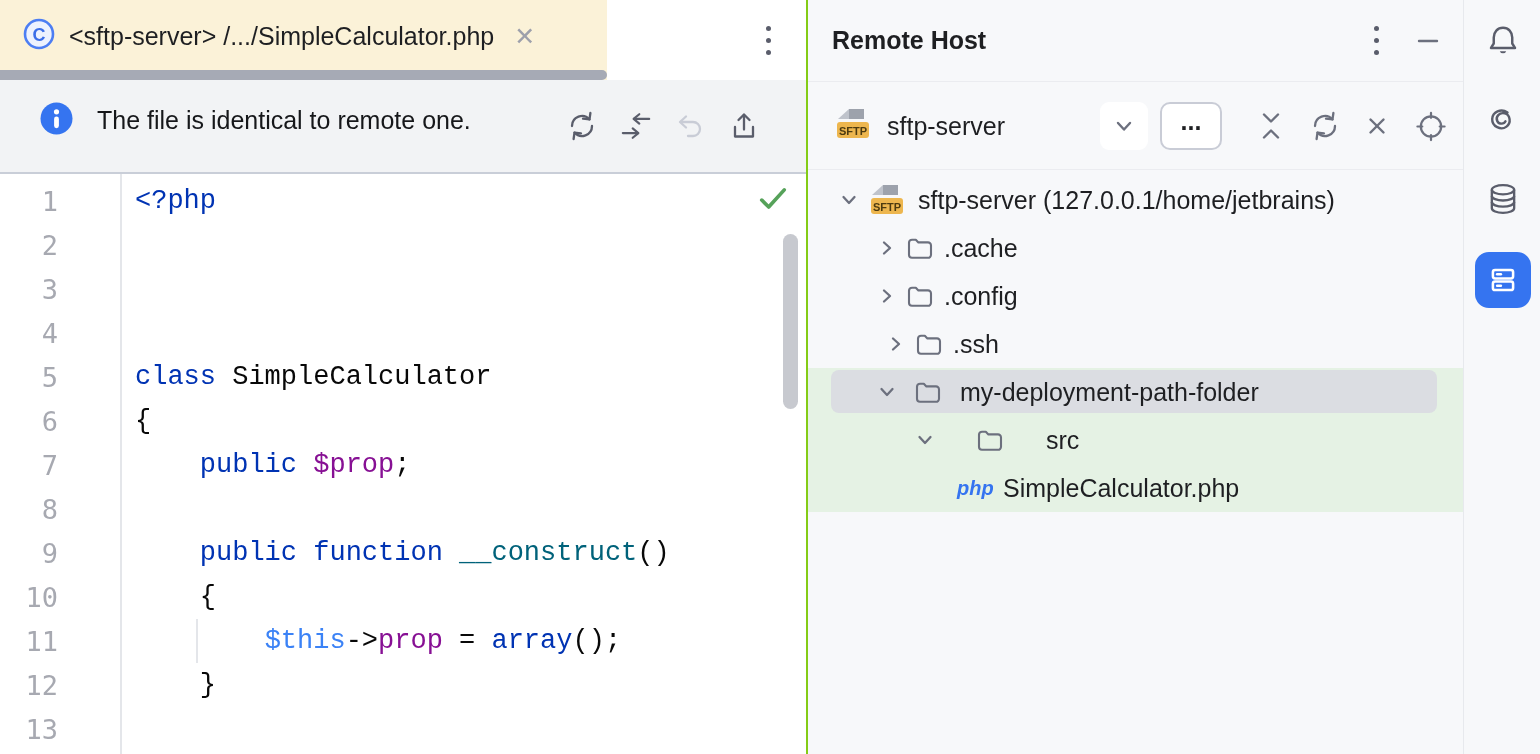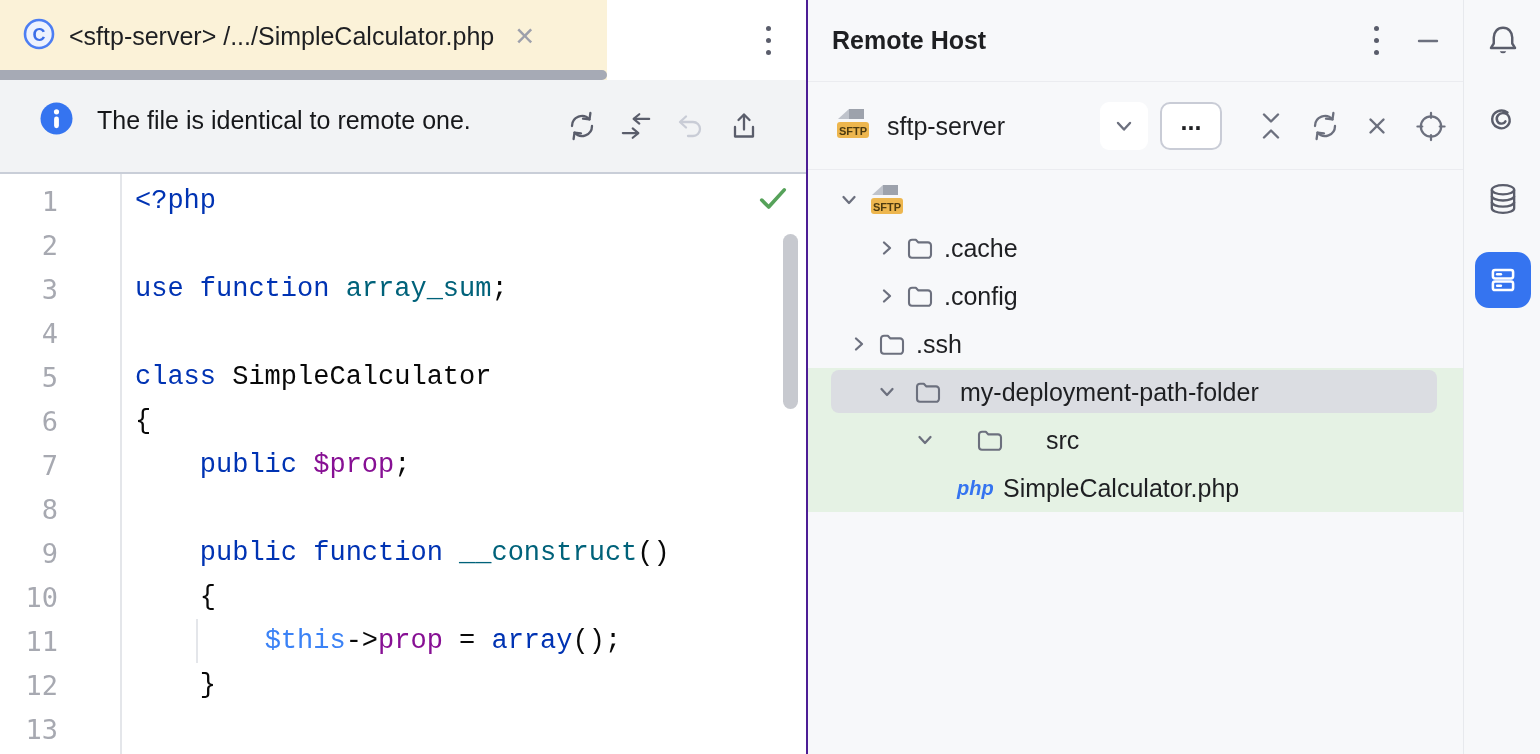--- a/index.html
+++ b/index.html
@@ -40,21 +40,21 @@
   .tok-var { color:#871094; }
   .tok-this{ color:#3b82f6; }
   .tok-pl  { color:#080808; }
   .indent-guide { position:absolute; left:196px; top:445px; width:2px; height:44px; background:#E4E6EA; }
   .editor-check { position:absolute; left:758px; top:10px; }
   .scroll-thumb { position:absolute; left:783px; top:60px; width:15px; height:175px;
          background:#C7C9CF; border-radius:8px; cursor:pointer; }
 
   
   .panel { position:absolute; left:806px; top:0; width:658px; height:754px; background:#F7F8FA;
-         border-left:2px solid #4c1d95; }
+         border-left:2px solid #84cc16; }
   .panel-header { height:82px; display:flex; align-items:center; padding:0 20px 0 24px;
          border-bottom:1px solid #EBECF0; }
   .panel-title { font-size:25px; font-weight:bold; flex:1; }
   .panel-kebab { width:32px; height:32px; display:flex; flex-direction:column; align-items:center;
          justify-content:center; gap:7px; cursor:pointer; margin-right:20px; }
   .panel-kebab i { width:5px; height:5px; border-radius:50%; background:#5A5D6B; }
 
   .panel-toolbar { position:relative; height:88px; border-bottom:1px solid #EBECF0; }
   .tb-server { position:absolute; left:26px; top:0; height:88px; display:flex; align-items:center; }
   .tb-server-label { font-size:25px; margin-left:13px; }
@@ -149,21 +149,21 @@
           </svg>
         </div>
       </div>
     </div>
 
     <div class="editor">
       <div class="gutter-sep"></div>
       <div>
           <div class="line"><span class="ln">1</span><span class="ct"><span class="tok-kw">&lt;?php</span></span></div>
           <div class="line"><span class="ln">2</span><span class="ct"></span></div>
-          <div class="line"><span class="ln">3</span><span class="ct"><span class="tok-kw">use function </span><span class="tok-fn">array_sum</span><span class="tok-pl">;</span></span></div>
+          <div class="line"><span class="ln">3</span></div>
           <div class="line"><span class="ln">4</span><span class="ct"></span></div>
           <div class="line"><span class="ln">5</span><span class="ct"><span class="tok-kw">class </span><span class="tok-pl">SimpleCalculator</span></span></div>
           <div class="line"><span class="ln">6</span><span class="ct"><span class="tok-pl">{</span></span></div>
           <div class="line"><span class="ln">7</span><span class="ct"><span class="tok-pl">    </span><span class="tok-kw">public </span><span class="tok-var">$prop</span><span class="tok-pl">;</span></span></div>
           <div class="line"><span class="ln">8</span><span class="ct"></span></div>
           <div class="line"><span class="ln">9</span><span class="ct"><span class="tok-pl">    </span><span class="tok-kw">public function </span><span class="tok-fn">__construct</span><span class="tok-pl">()</span></span></div>
           <div class="line"><span class="ln">10</span><span class="ct"><span class="tok-pl">    {</span></span></div>
           <div class="line"><span class="ln">11</span><span class="ct"><span class="tok-pl">        </span><span class="tok-this">$this</span><span class="tok-pl">-&gt;</span><span class="tok-var">prop</span><span class="tok-pl"> = </span><span class="tok-kw">array</span><span class="tok-pl">();</span></span></div>
           <div class="line"><span class="ln">12</span><span class="ct"><span class="tok-pl">    }</span></span></div>
           <div class="line"><span class="ln">13</span><span class="ct"></span></div>
@@ -251,20 +251,21 @@
               </svg>
             </span>
             <span class="ticon">
               <svg width="40" height="36" viewBox="0 0 40 36">
                 <polygon points="4,13 15,3 15,13" fill="#BFC3CB"></polygon>
                 <rect x="15" y="3" width="15" height="10" fill="#9DA2AC"></rect>
                 <rect x="3" y="16" width="32" height="16" rx="3" fill="#EDB64E"></rect>
                 <text x="19" y="28.5" text-anchor="middle" font-size="11" font-weight="bold" font-family="Liberation Sans, sans-serif" fill="#4D3B10">SFTP</text>
               </svg>
             </span>
+            <span class="tlabel">sftp-server (127.0.0.1/home/jetbrains)</span>
           </div>
         </div>
         <div class="trow">
           <div class="tslot" style="padding-left: 64px;">
             <span class="chev-slot">
               <svg width="20" height="20" viewBox="0 0 20 20" fill="none" stroke="#6C707E" stroke-width="2.3" stroke-linecap="round" stroke-linejoin="round">
                 <polyline points="7,4.5 13,10 7,15.5"></polyline>
               </svg>
             </span>
             <span class="ticon">
@@ -284,21 +285,21 @@
             </span>
             <span class="ticon">
               <svg width="28" height="25" viewBox="0 0 28 25" fill="none" stroke="#6C707E" stroke-width="2.1" stroke-linejoin="round">
                 <path d="M3 8.2 v10.6 a3 3 0 0 0 3 3 h16 a3 3 0 0 0 3 -3 V9.4 a3 3 0 0 0 -3 -3 h-9.6 L9.8 3.7 H6 a3 3 0 0 0 -3 3 z"></path>
               </svg>
             </span>
             <span class="tlabel">.config</span>
           </div>
         </div>
         <div class="trow">
-          <div class="tslot" style="padding-left: 36px;">
+          <div class="tslot" style="padding-left: 73px;">
             <span class="chev-slot">
               <svg width="20" height="20" viewBox="0 0 20 20" fill="none" stroke="#6C707E" stroke-width="2.3" stroke-linecap="round" stroke-linejoin="round">
                 <polyline points="7,4.5 13,10 7,15.5"></polyline>
               </svg>
             </span>
             <span class="ticon">
               <svg width="28" height="25" viewBox="0 0 28 25" fill="none" stroke="#6C707E" stroke-width="2.1" stroke-linejoin="round">
                 <path d="M3 8.2 v10.6 a3 3 0 0 0 3 3 h16 a3 3 0 0 0 3 -3 V9.4 a3 3 0 0 0 -3 -3 h-9.6 L9.8 3.7 H6 a3 3 0 0 0 -3 3 z"></path>
               </svg>
             </span>

